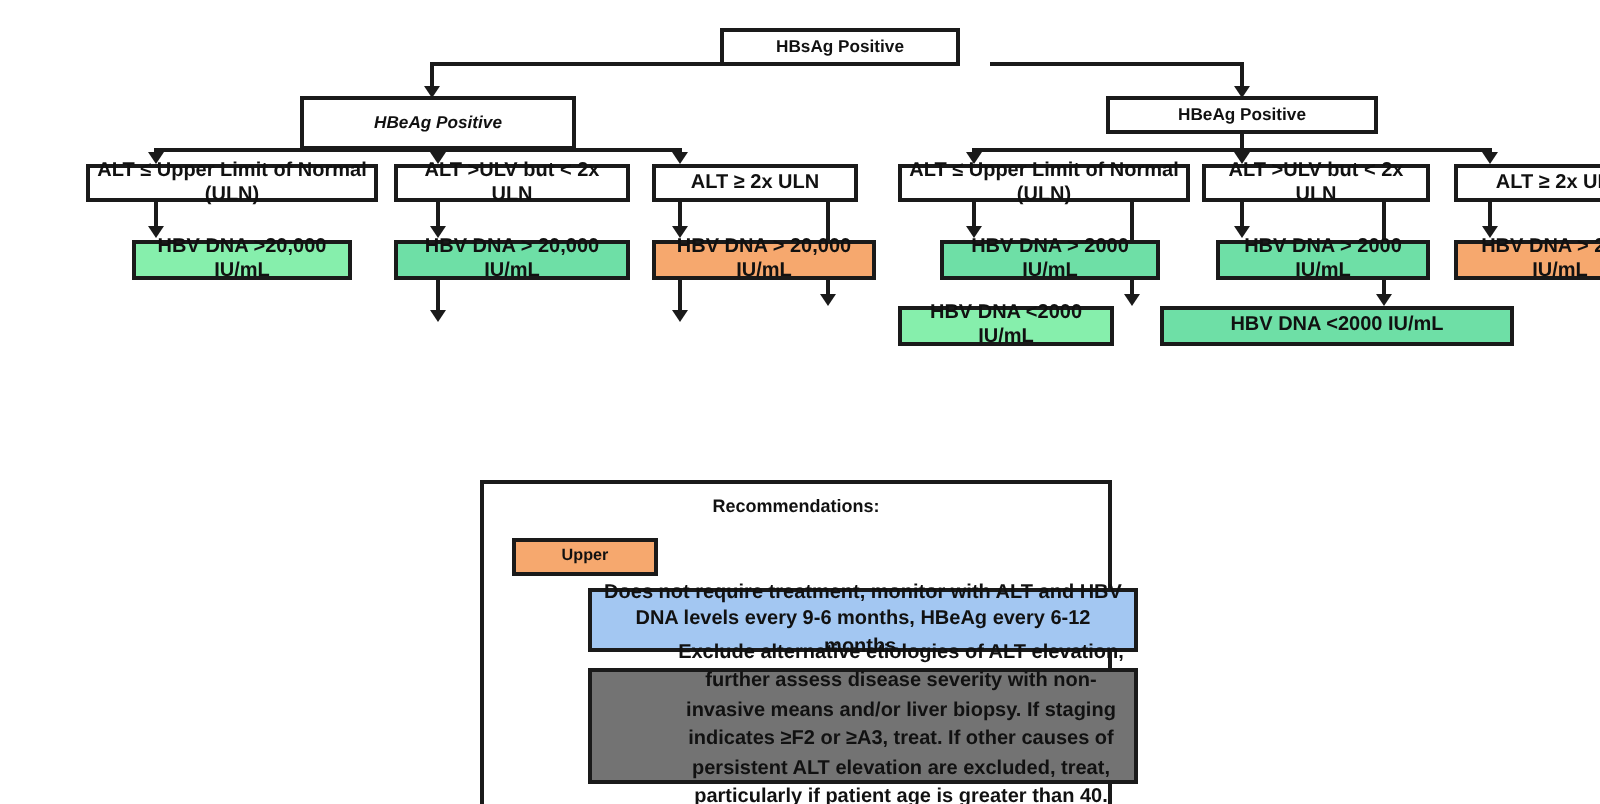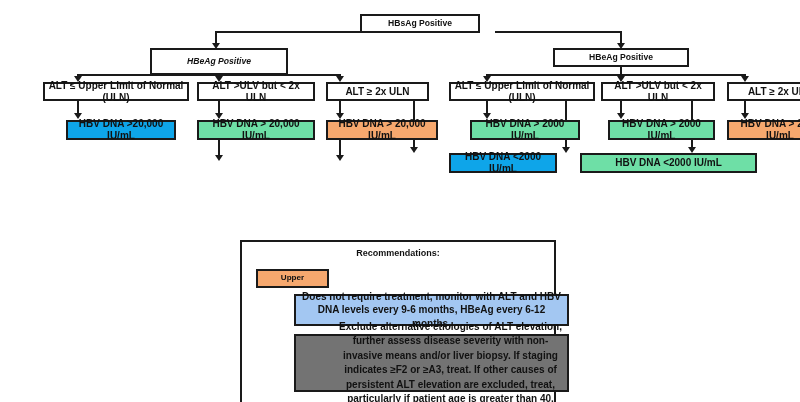--- a/index.html
+++ b/index.html
@@ -25,21 +25,21 @@
     display: flex;
     align-items: center;
     justify-content: center;
     text-align: center;
     font-weight: bold;
     color: #111111;
     line-height: 1.18;
     z-index: 3;
   }
   .node.plain   { background: #ffffff; }
-  .node.blue    { background: #0ea5e9; align-items: center; }
+  .node.blue    { background: #86efac; align-items: center; }
   .node.green   { background: #6edfa6; }
   .node.orange  { background: #f6a86e; }
   .f75  { font-size: 10px; margin-left: 38px; }
   .f8   { font-size: 8.1px; }
   .f85  { font-size: 8.6px; }
 
   .node span { display: block; padding: 0 3px; }
 
   
   .hline, .vline {

